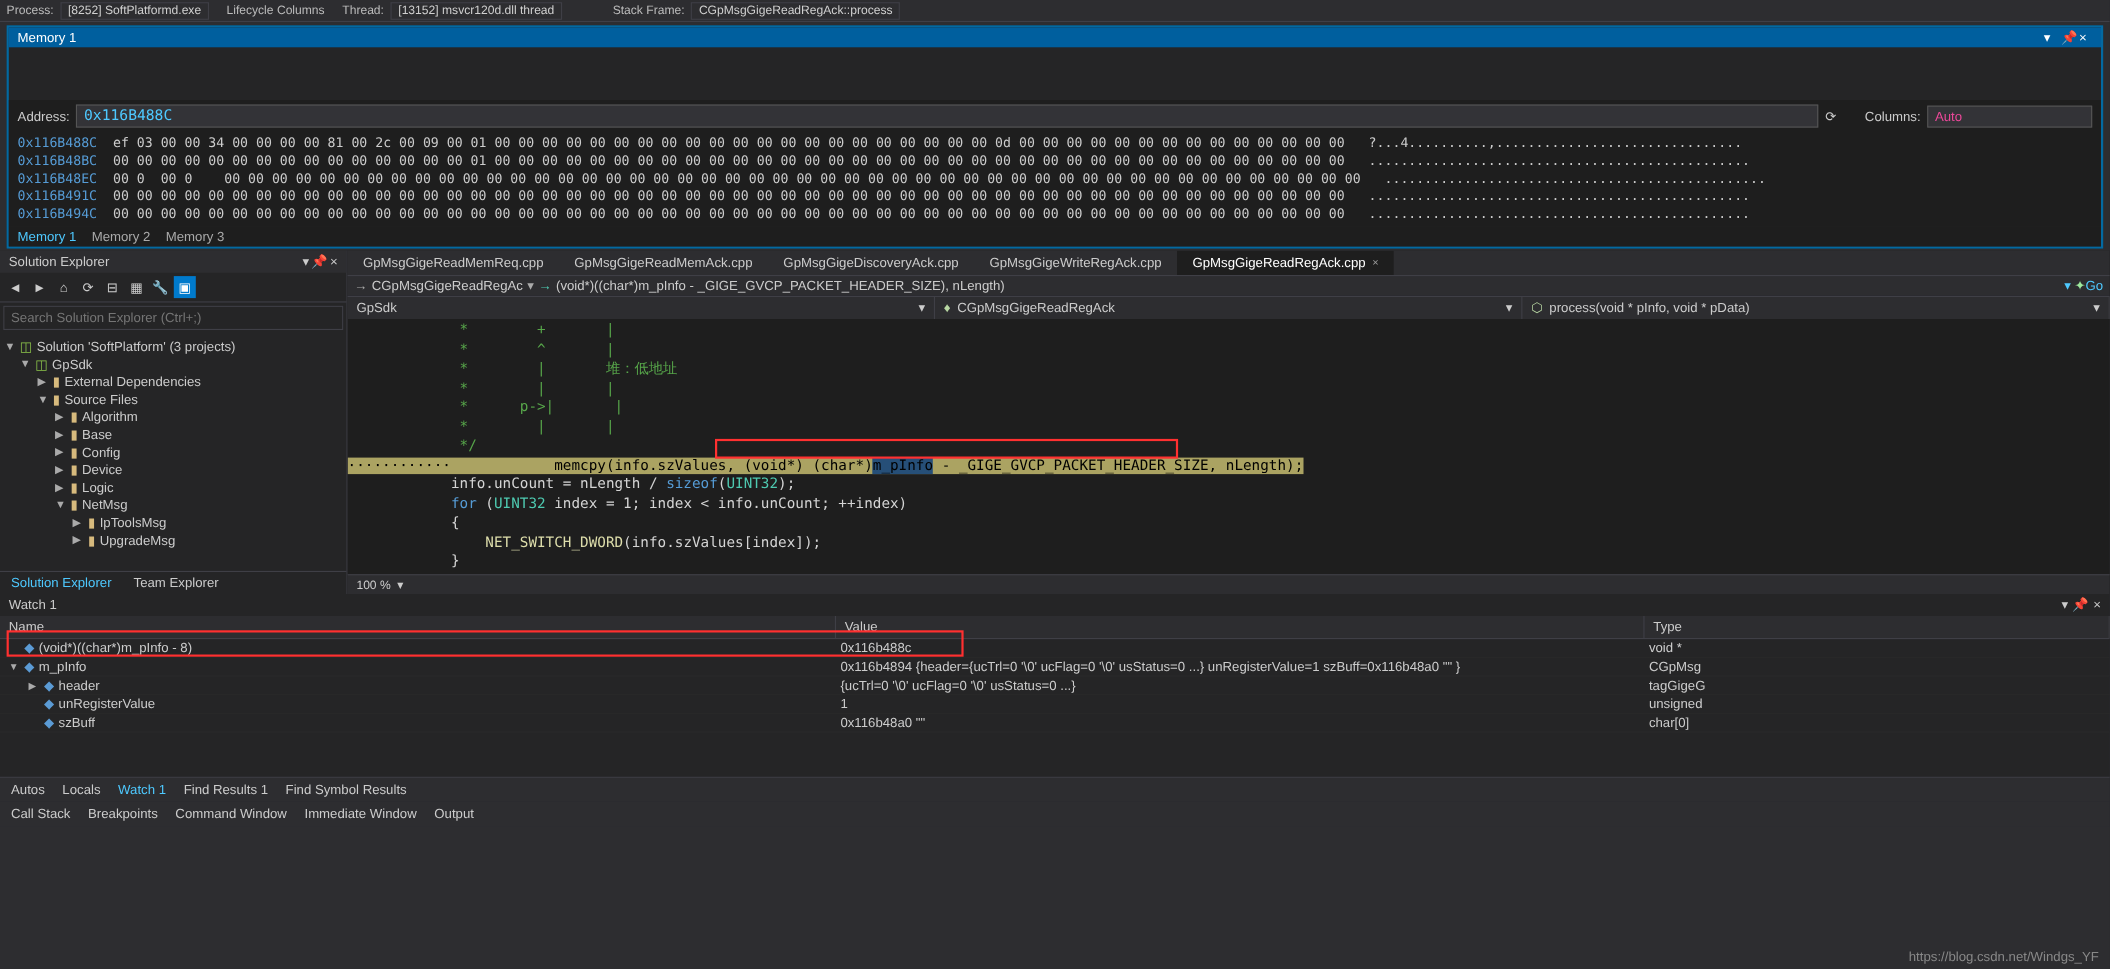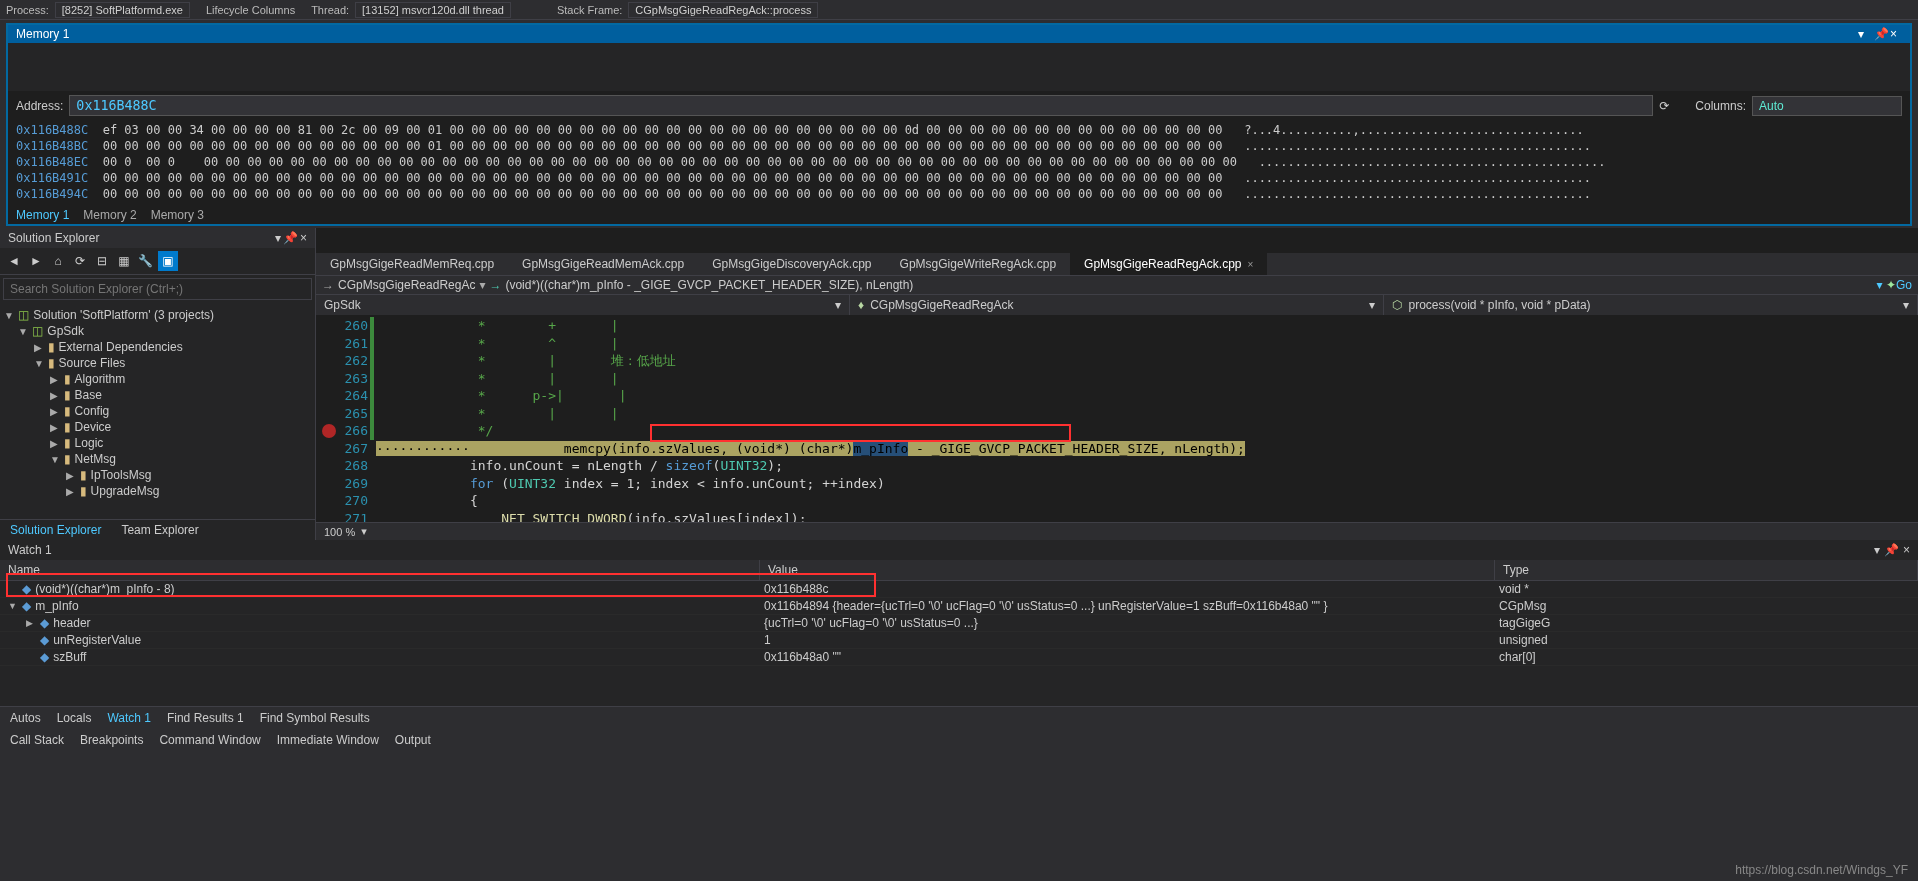--- a/index.html
+++ b/index.html
@@ -50,21 +50,21 @@
 }
 .memory-addr-row input[type=text] {
   flex:1;
   background: #333337;
   border: 1px solid #555;
   color: #4ec9ff;
   padding: 2px 6px;
   font-family: Consolas, monospace;
 }
 .memory-addr-row .col-lbl { margin-left:20px;}
-.memory-addr-row .col-val { width:150px; background:#333337; border:1px solid #555; color:#5eead4; padding:2px 6px;}
+.memory-addr-row .col-val { width:150px; background:#333337; border:1px solid #555; color:#ec4899; padding:2px 6px;}
 .memory-hex {
   font-family: Consolas, monospace;
   font-size: 12px;
   white-space: pre;
   padding: 2px 8px 4px 8px;
   background:#1e1e1e;
   line-height: 16px;
 }
 .memory-hex .addr { color:#569cd6; }
 .memory-tabs { display:flex; gap:14px; padding: 2px 8px; background:#1e1e1e; font-size:12px;}
@@ -102,21 +102,21 @@
 .proj-icon { color:#8bc34a;}
 .se-bottom-tabs { display:flex; border-top:1px solid #3f3f46;}
 .se-bottom-tabs .tab { padding:3px 10px; cursor:pointer; font-size:12px;}
 .se-bottom-tabs .tab.active { color:#4ec9ff;}
 .editor-area {
   flex:1;
   display:flex;
   flex-direction:column;
   background:#1e1e1e;
 }
-.editor-tabs { display:flex; background:#2d2d30; height:22px; align-items:stretch; overflow:hidden;margin-top:25px;}
+.editor-tabs { display:flex; background:#2d2d30; height:22px; align-items:stretch; overflow:hidden;}
 .editor-tab { padding:3px 14px; color:#ccc; cursor:pointer; white-space:nowrap; font-size:12px; display:flex; align-items:center; gap:6px;}
 .editor-tab.active { background:#1e1e1e; color:#fff;}
 .editor-tab .close { color:#999; font-size:10px;}
 .editor-nav { display:flex; align-items:center; gap:4px; padding:2px 6px; background:#2d2d30; border-top:1px solid #3f3f46; font-size:12px;}
 .editor-nav .arrow { color:#aaa;}
 .editor-nav .crumb { color:#ccc;}
 .editor-nav .go { margin-left:auto; color:#4ec9ff;}
 .editor-dropdowns { display:flex; background:#2d2d30; border-top:1px solid #3f3f46;}
 .editor-dropdowns .dd { flex:1; padding:3px 8px; border-right:1px solid #3f3f46; font-size:12px; display:flex; align-items:center; gap:6px;}
 .code-area {
@@ -332,37 +332,20 @@
           <span>CGpMsgGigeReadRegAck</span>
           <span style="margin-left:auto">▾</span>
         </div>
       <div class="dd">
           <span style="color:#b8d7a3">⬡</span>
           <span>process(void * pInfo, void * pData)</span>
           <span style="margin-left:auto">▾</span>
         </div>
     </div>
     <div class="code-area">
-      <div class="gutter" id="gutter">
-        <div class="greenbar"></div>
-        <div class="bp"></div>
-      <div>260</div>
-          <div>261</div>
-          <div>262</div>
-          <div>263</div>
-          <div>264</div>
-          <div>265</div>
-          <div>266</div>
-          <div>267</div>
-          <div>268</div>
-          <div>269</div>
-          <div>270</div>
-          <div>271</div>
-          <div>272</div>
-        </div>
       <div class="code-lines" id="codelines"><span class="c">             *        +       |</span>
 <span class="c">             *        ^       |</span>
 <span class="c">             *        |       堆：低地址</span>
 <span class="c">             *        |       |</span>
 <span class="c">             *      p-&gt;|       |</span>
 <span class="c">             *        |       |</span>
 <span class="c">             */</span>
 <span class="hl">············            memcpy(info.szValues, (void*) (char*)<span class="sel">m_pInfo</span> - _GIGE_GVCP_PACKET_HEADER_SIZE, nLength);</span>
             info.unCount = nLength / <span class="k">sizeof</span>(<span class="t">UINT32</span>);
             <span class="k">for</span> (<span class="t">UINT32</span> index = 1; index &lt; info.unCount; ++index)

